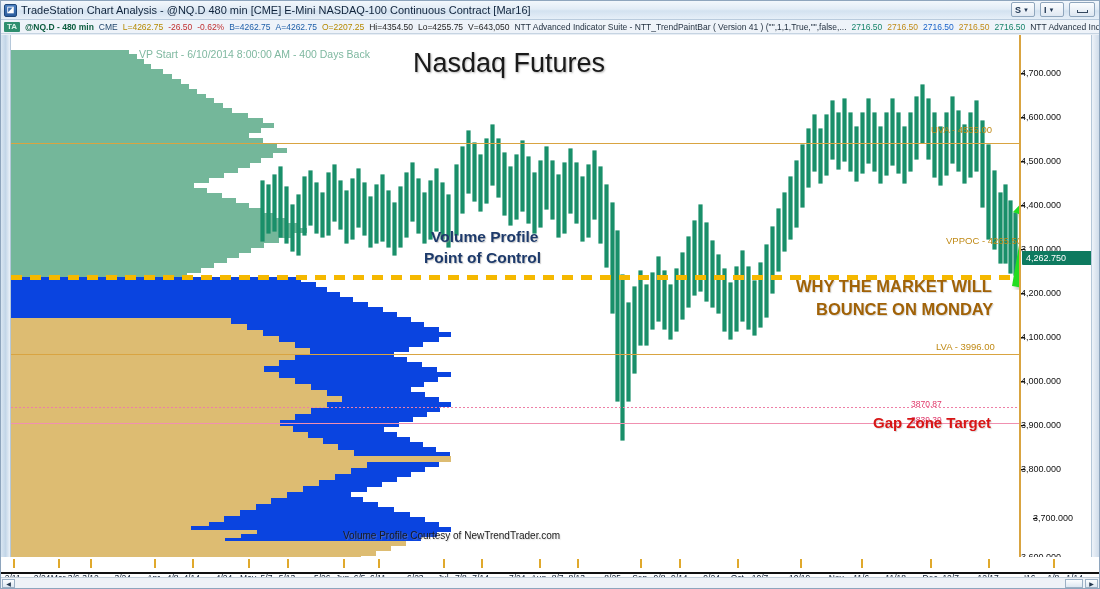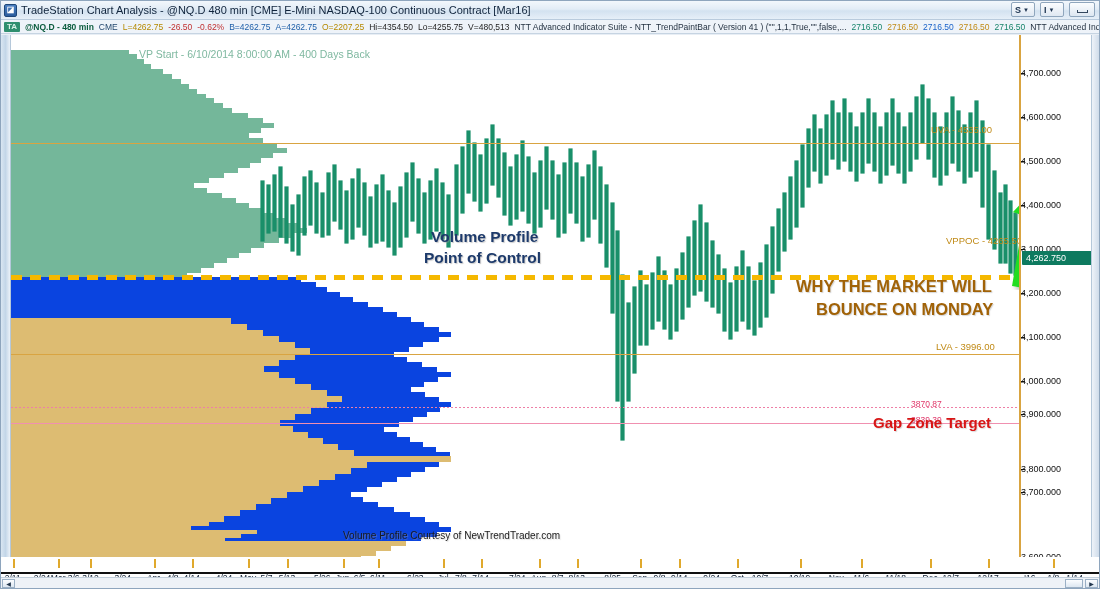--- a/index.html
+++ b/index.html
@@ -230,21 +230,21 @@
     <span class="s-sym">@NQ.D - 480 min</span>
     <span class="s-ex">CME</span>
     <span class="s-l">L=4262.75</span>
     <span class="s-neg">-26.50</span>
     <span class="s-neg">-0.62%</span>
     <span class="s-b">B=4262.75</span>
     <span class="s-b">A=4262.75</span>
     <span class="s-o">O=2207.25</span>
     <span class="s-hi">Hi=4354.50</span>
     <span class="s-hi">Lo=4255.75</span>
-    <span class="s-hi">V=480,513</span>
+    <span class="s-hi">V=643,050</span>
     <span class="s-txt">NTT Advanced Indicator Suite - NTT_TrendPaintBar ( Version 41 ) ("",1,1,True,"",false,...</span>
     <span class="v-grn">2716.50</span>
     <span class="v-org">2716.50</span>
     <span class="v-blu">2716.50</span>
     <span class="v-org">2716.50</span>
     <span class="v-grn">2716.50</span>
     <span class="s-txt">NTT Advanced Indicator : ...</span>
   </div>
 
   <div class="chartwrap">
@@ -465,20 +465,21 @@
       <div class="hline gap" style="top:388px;"></div>
 
       <span class="lvl-label" style="left:920px; top:89px;">UVA - 4535.00</span>
       <span class="lvl-label" style="left:935px; top:200px;">VPPOC - 4265.50</span>
       <span class="lvl-label" style="left:925px; top:306px;">LVA - 3996.00</span>
 
       <span class="gapval" style="left:900px; top:364px;">3870.87</span>
       <span class="gapval" style="left:900px; top:380px;">3839.39</span>
 
       <span class="ann-vpstart" style="left:128px; top:13px;">VP Start - 6/10/2014 8:00:00 AM - 400 Days Back</span>
+      <span class="ann-title" style="left:402px; top:13px;">Nasdaq Futures</span>
 
       <span class="ann-poc" style="left:420px; top:192px;">Volume Profile</span>
       <span class="ann-poc" style="left:413px; top:213px;">Point of Control</span>
 
       <span class="ann-why" style="left:785px; top:240px;">WHY THE MARKET WILL</span>
       <span class="ann-why" style="left:805px; top:263px;">BOUNCE ON MONDAY</span>
 
       <span class="ann-gap" style="left:862px; top:379px;">Gap Zone Target</span>
 
       <span class="ann-credit" style="left:332px; top:495px;">Volume Profile Courtesy of NewTrendTrader.com</span>
@@ -499,23 +500,23 @@
     <div class="priceaxis">
       <span class="ptick" style="top:33px;">4,700.000</span>
       <span class="ptick" style="top:77px;">4,600.000</span>
       <span class="ptick" style="top:121px;">4,500.000</span>
       <span class="ptick" style="top:165px;">4,400.000</span>
       <span class="ptick" style="top:209px;">3,100.000</span>
       <div class="pricetag" style="top:216px;">4,262.750</div>
       <span class="ptick" style="top:253px;">4,200.000</span>
       <span class="ptick" style="top:297px;">4,100.000</span>
       <span class="ptick" style="top:341px;">4,000.000</span>
-      <span class="ptick" style="top:374px;">3,900.000</span>
+      <span class="ptick" style="top:385px;">3,900.000</span>
       <span class="ptick" style="top:429px;">3,800.000</span>
-      <span class="ptick" style="top:452px;">3,700.000</span>
+      <span class="ptick" style="top:478px;margin-left:12px;">3,700.000</span>
       <span class="ptick" style="top:517px;">3,600.000</span>
     </div>
     <div class="rail-right"></div>
 
     <div class="dateaxis">
       <div class="axisline"></div>
       <div id="dateticks">
           <span class="dtick" style="left: 11.7333px;">2/11</span>
           <span class="dmark" style="left: 11.7333px;"></span>
           <span class="dtick" style="left: 41.0667px;">2/24</span>

